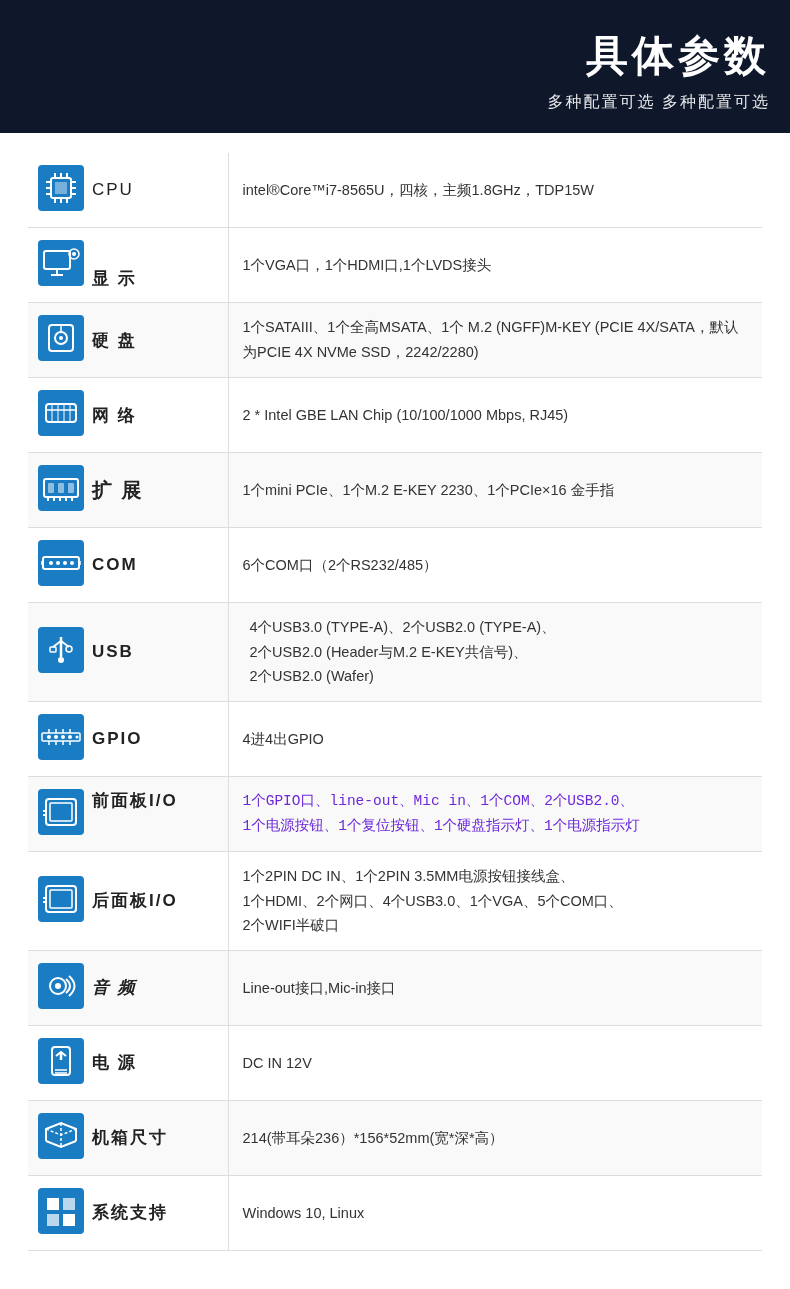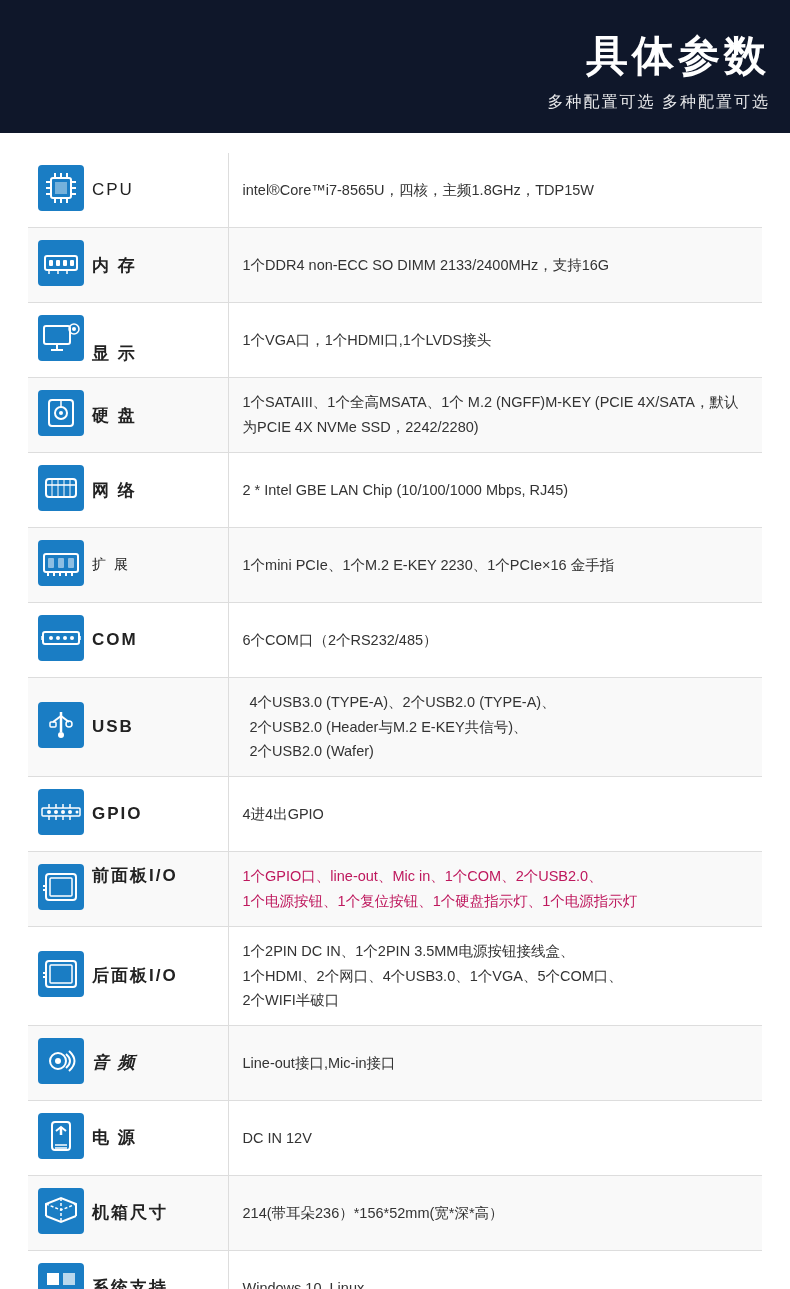--- a/index.html
+++ b/index.html
@@ -76,39 +76,20 @@
         <line x1="8" y1="29" x2="13" y2="29" stroke="white" stroke-width="2"></line>
         <line x1="33" y1="17" x2="38" y2="17" stroke="white" stroke-width="2"></line>
         <line x1="33" y1="23" x2="38" y2="23" stroke="white" stroke-width="2"></line>
         <line x1="33" y1="29" x2="38" y2="29" stroke="white" stroke-width="2"></line>
       </svg></span>
               <span style="font-size: 17px; font-weight: normal; color: rgb(34, 34, 34); letter-spacing: 2px; white-space: nowrap;">CPU</span>
             </div>
           </td>
           <td style="padding: 12px 14px; font-size: 14.5px; color: rgb(51, 51, 51); line-height: 1.7; vertical-align: middle;">intel®Core™i7-8565U，四核，主频1.8GHz，TDP15W</td>
         </tr>
-        <tr style="background: rgb(249, 249, 249);">
-          <td style="width: 200px; min-width: 200px; border-right: 1px solid rgb(221, 221, 221); vertical-align: middle;">
-            <div style="display: flex; align-items: center; gap: 8px; padding: 12px 8px 12px 10px;">
-              <span><svg viewBox="0 0 46 46" width="46" height="46" xmlns="http://www.w3.org/2000/svg">
-        <rect width="46" height="46" rx="4" fill="#1a7dc4"></rect>
-        <rect x="7" y="16" width="32" height="14" rx="2" fill="none" stroke="white" stroke-width="2"></rect>
-        <rect x="11" y="20" width="4" height="6" rx="1" fill="white"></rect>
-        <rect x="18" y="20" width="4" height="6" rx="1" fill="white"></rect>
-        <rect x="25" y="20" width="4" height="6" rx="1" fill="white"></rect>
-        <rect x="32" y="20" width="4" height="6" rx="1" fill="white"></rect>
-        <line x1="11" y1="30" x2="11" y2="34" stroke="white" stroke-width="1.5"></line>
-        <line x1="20" y1="30" x2="20" y2="34" stroke="white" stroke-width="1.5"></line>
-        <line x1="29" y1="30" x2="29" y2="34" stroke="white" stroke-width="1.5"></line>
-      </svg></span>
-              <span style="font-size: 17px; font-weight: bold; color: rgb(34, 34, 34); letter-spacing: 2px; white-space: nowrap;">内 存</span>
-            </div>
-          </td>
-          <td style="padding: 12px 14px; font-size: 14.5px; color: rgb(51, 51, 51); line-height: 1.7; vertical-align: middle;">1个DDR4 non-ECC SO DIMM 2133/2400MHz，支持16G</td>
-        </tr>
         <tr style="background: rgb(255, 255, 255);">
           <td style="width: 200px; min-width: 200px; border-right: 1px solid rgb(221, 221, 221); vertical-align: middle;">
             <div style="display: flex; align-items: flex-end; gap: 8px; padding: 12px 8px 12px 10px;">
               <span><svg viewBox="0 0 46 46" width="46" height="46" xmlns="http://www.w3.org/2000/svg">
         <rect width="46" height="46" rx="4" fill="#1a7dc4"></rect>
         <rect x="6" y="11" width="26" height="18" rx="2" fill="none" stroke="white" stroke-width="2"></rect>
         <circle cx="36" cy="14" r="5" fill="none" stroke="white" stroke-width="1.5"></circle>
         <circle cx="36" cy="14" r="2" fill="white"></circle>
         <line x1="19" y1="29" x2="19" y2="35" stroke="white" stroke-width="2"></line>
         <line x1="13" y1="35" x2="25" y2="35" stroke="white" stroke-width="2"></line>
@@ -158,21 +139,21 @@
         <rect x="6" y="14" width="34" height="18" rx="2" fill="none" stroke="white" stroke-width="2"></rect>
         <rect x="10" y="18" width="6" height="10" rx="1" fill="white" opacity="0.5"></rect>
         <rect x="20" y="18" width="6" height="10" rx="1" fill="white" opacity="0.5"></rect>
         <rect x="30" y="18" width="6" height="10" rx="1" fill="white" opacity="0.5"></rect>
         <line x1="10" y1="32" x2="10" y2="36" stroke="white" stroke-width="2"></line>
         <line x1="16" y1="32" x2="16" y2="36" stroke="white" stroke-width="2"></line>
         <line x1="22" y1="32" x2="22" y2="36" stroke="white" stroke-width="2"></line>
         <line x1="28" y1="32" x2="28" y2="36" stroke="white" stroke-width="2"></line>
         <line x1="34" y1="32" x2="34" y2="36" stroke="white" stroke-width="2"></line>
       </svg></span>
-              <span style="font-size: 14px; font-weight: normal; color: rgb(34, 34, 34); letter-spacing: 2px; white-space: nowrap;">扩 展</span>
+              <span style="font-size: 20px; font-weight: bold; color: rgb(34, 34, 34); letter-spacing: 2px; white-space: nowrap;">扩 展</span>
             </div>
           </td>
           <td style="padding: 12px 14px; font-size: 14.5px; color: rgb(51, 51, 51); line-height: 1.7; vertical-align: middle;">1个mini PCIe、1个M.2 E-KEY 2230、1个PCIe×16 金手指</td>
         </tr>
         <tr style="background: rgb(255, 255, 255);">
           <td style="width: 200px; min-width: 200px; border-right: 1px solid rgb(221, 221, 221); vertical-align: middle;">
             <div style="display: flex; align-items: center; gap: 8px; padding: 12px 8px 12px 10px;">
               <span><svg viewBox="0 0 46 46" width="46" height="46" xmlns="http://www.w3.org/2000/svg">
         <rect width="46" height="46" rx="4" fill="#1a7dc4"></rect>
         <rect x="5" y="17" width="36" height="12" rx="2" fill="none" stroke="white" stroke-width="2"></rect>
@@ -238,21 +219,21 @@
               <span><svg viewBox="0 0 46 46" width="46" height="46" xmlns="http://www.w3.org/2000/svg">
         <rect width="46" height="46" rx="4" fill="#1a7dc4"></rect>
         <rect x="8" y="10" width="30" height="26" rx="3" fill="none" stroke="white" stroke-width="2"></rect>
         <rect x="12" y="14" width="22" height="18" rx="1" fill="none" stroke="white" stroke-width="1.5"></rect>
         <line x1="8" y1="22" x2="5" y2="22" stroke="white" stroke-width="2"></line>
         <line x1="8" y1="26" x2="5" y2="26" stroke="white" stroke-width="2"></line>
       </svg></span>
               <span style="font-size: 17px; font-weight: bold; color: rgb(34, 34, 34); letter-spacing: 2px; white-space: nowrap;">前面板I/O</span>
             </div>
           </td>
-          <td style="padding: 12px 14px; font-size: 14.5px; color: #be185d; line-height: 1.7; vertical-align: middle;"><span>1个GPIO口、line-out、Mic in、1个COM、2个USB2.0、</span><br><span>1个电源按钮、1个复位按钮、1个硬盘指示灯、1个电源指示灯</span></td>
+          <td style="padding: 12px 14px; font-size: 14.5px; color: #6d28d9; line-height: 1.7; vertical-align: middle; font-family: Liberation Mono, monospace;"><span>1个GPIO口、line-out、Mic in、1个COM、2个USB2.0、</span><br><span>1个电源按钮、1个复位按钮、1个硬盘指示灯、1个电源指示灯</span></td>
         </tr>
         <tr style="background: rgb(255, 255, 255);">
           <td style="width: 200px; min-width: 200px; border-right: 1px solid rgb(221, 221, 221); vertical-align: middle;">
             <div style="display: flex; align-items: center; gap: 8px; padding: 12px 8px 12px 10px;">
               <span><svg viewBox="0 0 46 46" width="46" height="46" xmlns="http://www.w3.org/2000/svg">
         <rect width="46" height="46" rx="4" fill="#1a7dc4"></rect>
         <rect x="8" y="10" width="30" height="26" rx="3" fill="none" stroke="white" stroke-width="2"></rect>
         <rect x="12" y="14" width="22" height="18" rx="1" fill="none" stroke="white" stroke-width="1.5"></rect>
         <line x1="8" y1="22" x2="5" y2="22" stroke="white" stroke-width="2"></line>
         <line x1="8" y1="26" x2="5" y2="26" stroke="white" stroke-width="2"></line>

